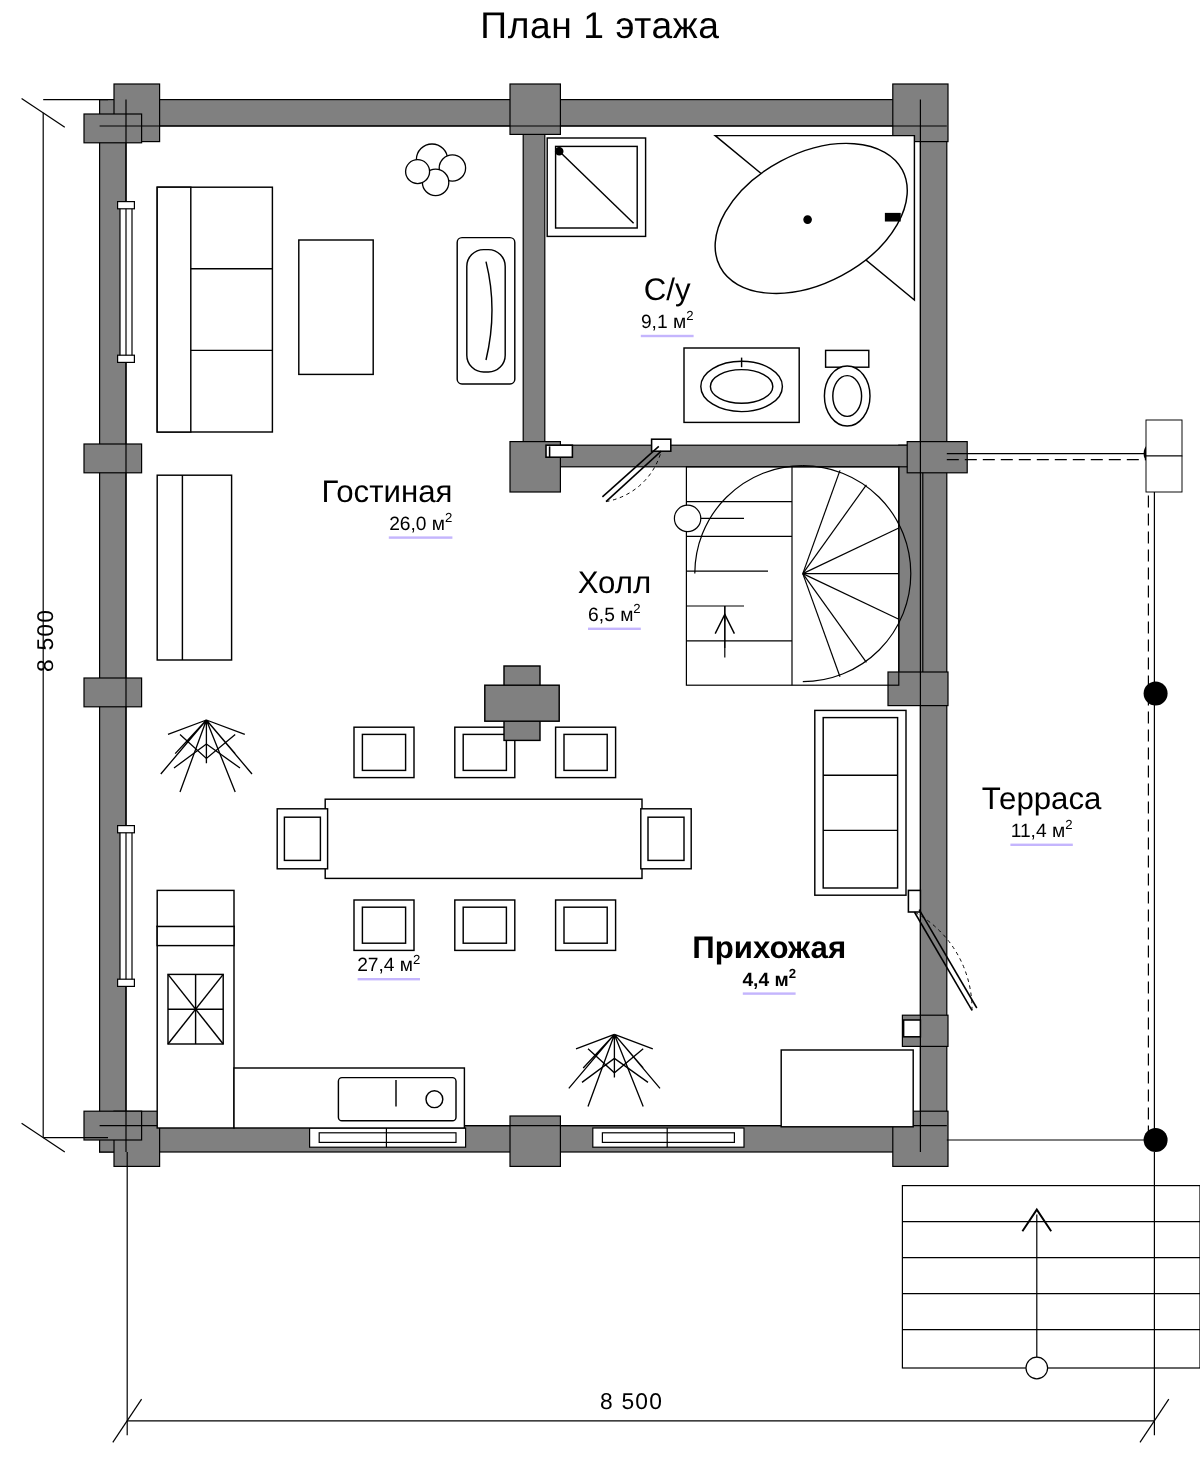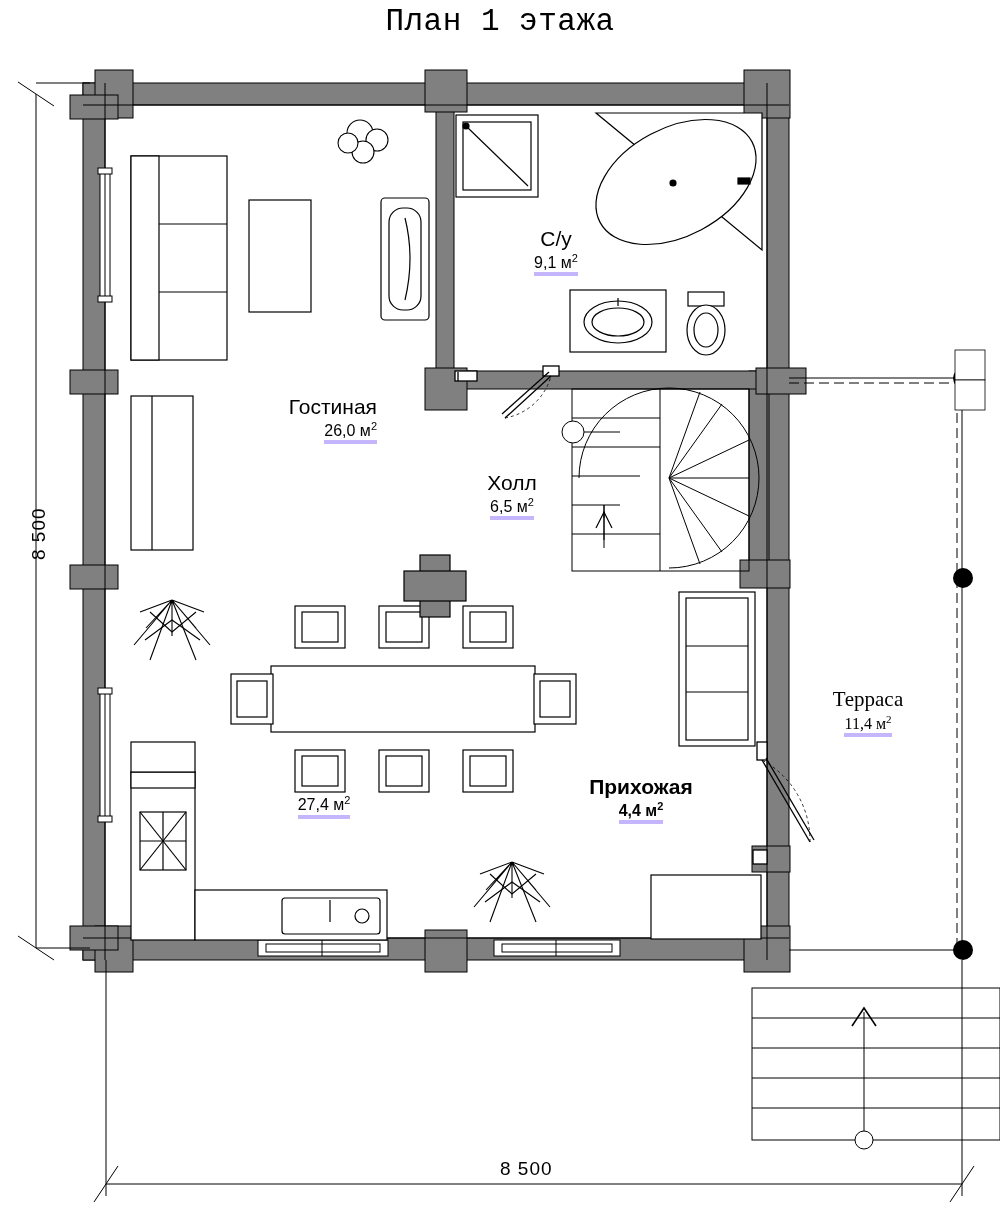--- a/index.html
+++ b/index.html
@@ -20,43 +20,42 @@
     background: #ffffff;
   }
   .title {
     position: absolute;
     top: 4px;
     left: 0;
     width: 1000px;
     text-align: center;
     font-size: 31px;
     letter-spacing: 0.5px;
-    font-family: Liberation Mono, monospace;
   }
   svg.layer {
     position: absolute;
     top: 0;
     left: 0;
     width: 1000px;
     height: 1220px;
   }
   .room-label {
     position: absolute;
     text-align: center;
     line-height: 1.22;
     white-space: nowrap;
   }
   .room-label .nm {
     display: block;
-    font-size: 21px;
+    font-size: 26px;
   }
   .room-label .ar {
     display: inline-block;
     font-size: 16px;
-    border-bottom: 4px solid #c4b5fd;
+    border-bottom: 2px solid #c4b5fd;
     padding-bottom: 0px;
   }
   .room-label .ar sup { font-size: 11px; }
   .dim-text {
     position: absolute;
     font-size: 19px;
     letter-spacing: 1px;
   }
   .dim-text.vert {
     transform: rotate(-90deg);
@@ -348,21 +347,21 @@
   <div class="room-label" style="left:476px; top:226px; width:160px;">
     <span class="nm">С/у</span>
     <span class="ar"><span>9,1 м</span><sup>2</sup></span>
   </div>
 
   <div class="room-label" style="left:432px; top:458px; width:160px;margin-top:12px;">
     <span class="nm">Холл</span>
     <span class="ar"><span>6,5 м</span><sup>2</sup></span>
   </div>
 
-  <div class="room-label" style="left:788px; top:687px; width:160px;font-family:Liberation Serif, serif;">
+  <div class="room-label" style="left:788px; top:650px; width:160px;">
     <span class="nm">Терраса</span>
     <span class="ar"><span>11,4 м</span><sup>2</sup></span>
   </div>
 
   <div class="room-label" style="left:194px; top:794px; width:260px;">
     <span class="ar"><span>27,4 м</span><sup>2</sup></span>
   </div>
 
   <div class="room-label" style="left:556px; top:774px; width:170px;font-weight:bold;">
     <span class="nm">Прихожая</span>

